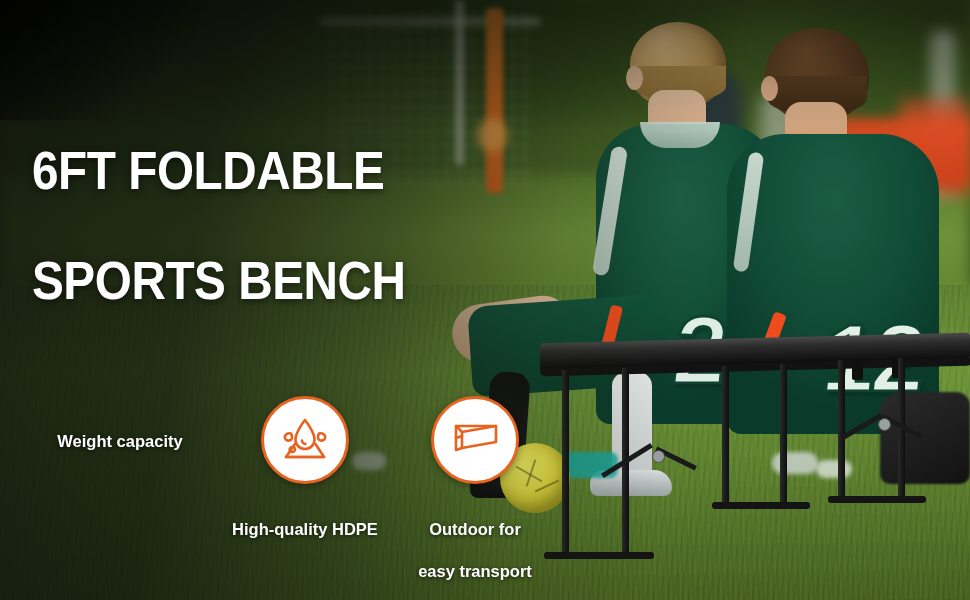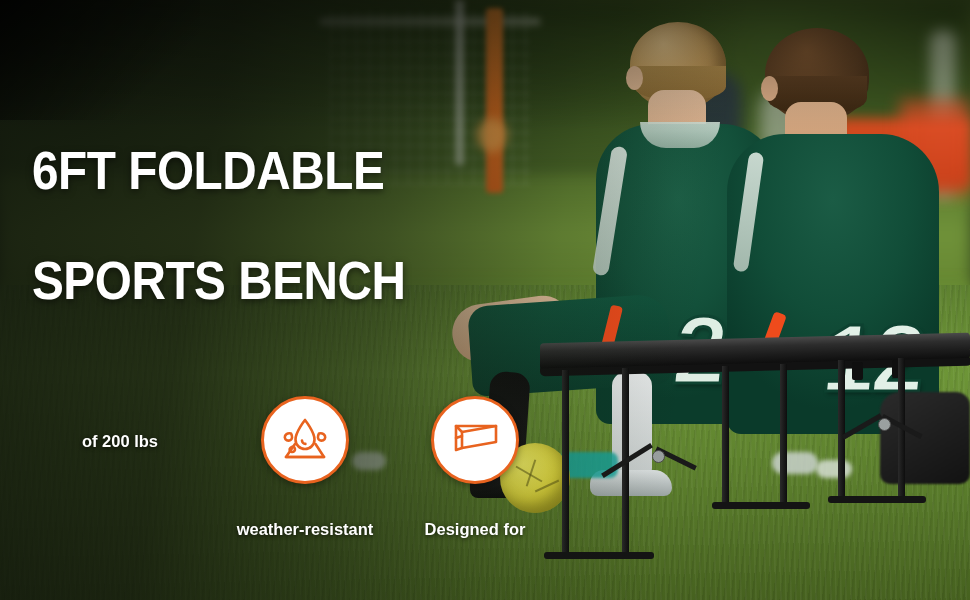--- a/index.html
+++ b/index.html
@@ -476,54 +476,55 @@
       <span class="hl-line">SPORTS BENCH</span>
     </h1>
 
     <p class="subhead">
     </p>
 
     <div class="features">
 
       <div class="feature f1">
         <div class="flabel">
-          <span>of 200 lbs</span>
+          <span>Weight capacity</span>
         </div>
       </div>
 
       <div class="feature f2">
         <div class="fcircle">
           <svg width="56" height="52" viewBox="0 0 56 52">
             <g fill="none" stroke="#E8631F" stroke-width="2.6" stroke-linejoin="round" stroke-linecap="round">
               <path d="M28 6 C28 6 18.5 18 18.5 25.5 A9.5 9.5 0 0 0 37.5 25.5 C37.5 18 28 6 28 6 Z"></path>
               <path d="M25 26.5 a3.4 3.4 0 0 0 3.4 3.4"></path>
               <path d="M14 19.5 c-3.6 -0.8 -6.4 1.2 -6.2 4 c0.2 2.6 3.2 3.8 5.6 2.6 c1.8 -0.9 2.4 -3.4 0.6 -6.6 Z"></path>
               <path d="M42 19.5 c3.6 -0.8 6.4 1.2 6.2 4 c-0.2 2.6 -3.2 3.8 -5.6 2.6 c-1.8 -0.9 -2.4 -3.4 -0.6 -6.6 Z"></path>
               <path d="M16.5 32.5 c-2.6 0.2 -4.4 2 -3.8 3.8 c0.6 1.8 3.2 2.2 4.6 0.8 c1.1 -1.1 0.9 -3.2 -0.8 -4.6 Z"></path>
               <path d="M18 30 L9 43 H47 L38.5 30"></path>
               <path d="M9 43 H47"></path>
             </g>
           </svg>
         </div>
         <div class="flabel">
-          <span>weather-resistant</span>
+          <span>High-quality HDPE</span>
         </div>
       </div>
 
       <div class="feature f3">
         <div class="fcircle">
           <svg width="56" height="48" viewBox="0 0 56 48">
             <g fill="none" stroke="#E8631F" stroke-width="2.6" stroke-linejoin="round" stroke-linecap="round">
               <path d="M9 10 H49 V26 L15 32 V16 Z"></path>
               <path d="M9 10 V22 L15 20"></path>
               <path d="M15 32 L9 34 V22"></path>
               <path d="M15 16 L49 10"></path>
             </g>
           </svg>
         </div>
         <div class="flabel">
-          <span>Designed for</span>
+          <span>Outdoor for</span>
+          <span>easy transport</span>
         </div>
       </div>
 
     </div>
   </div>
 </div>
 
 </body></html>

